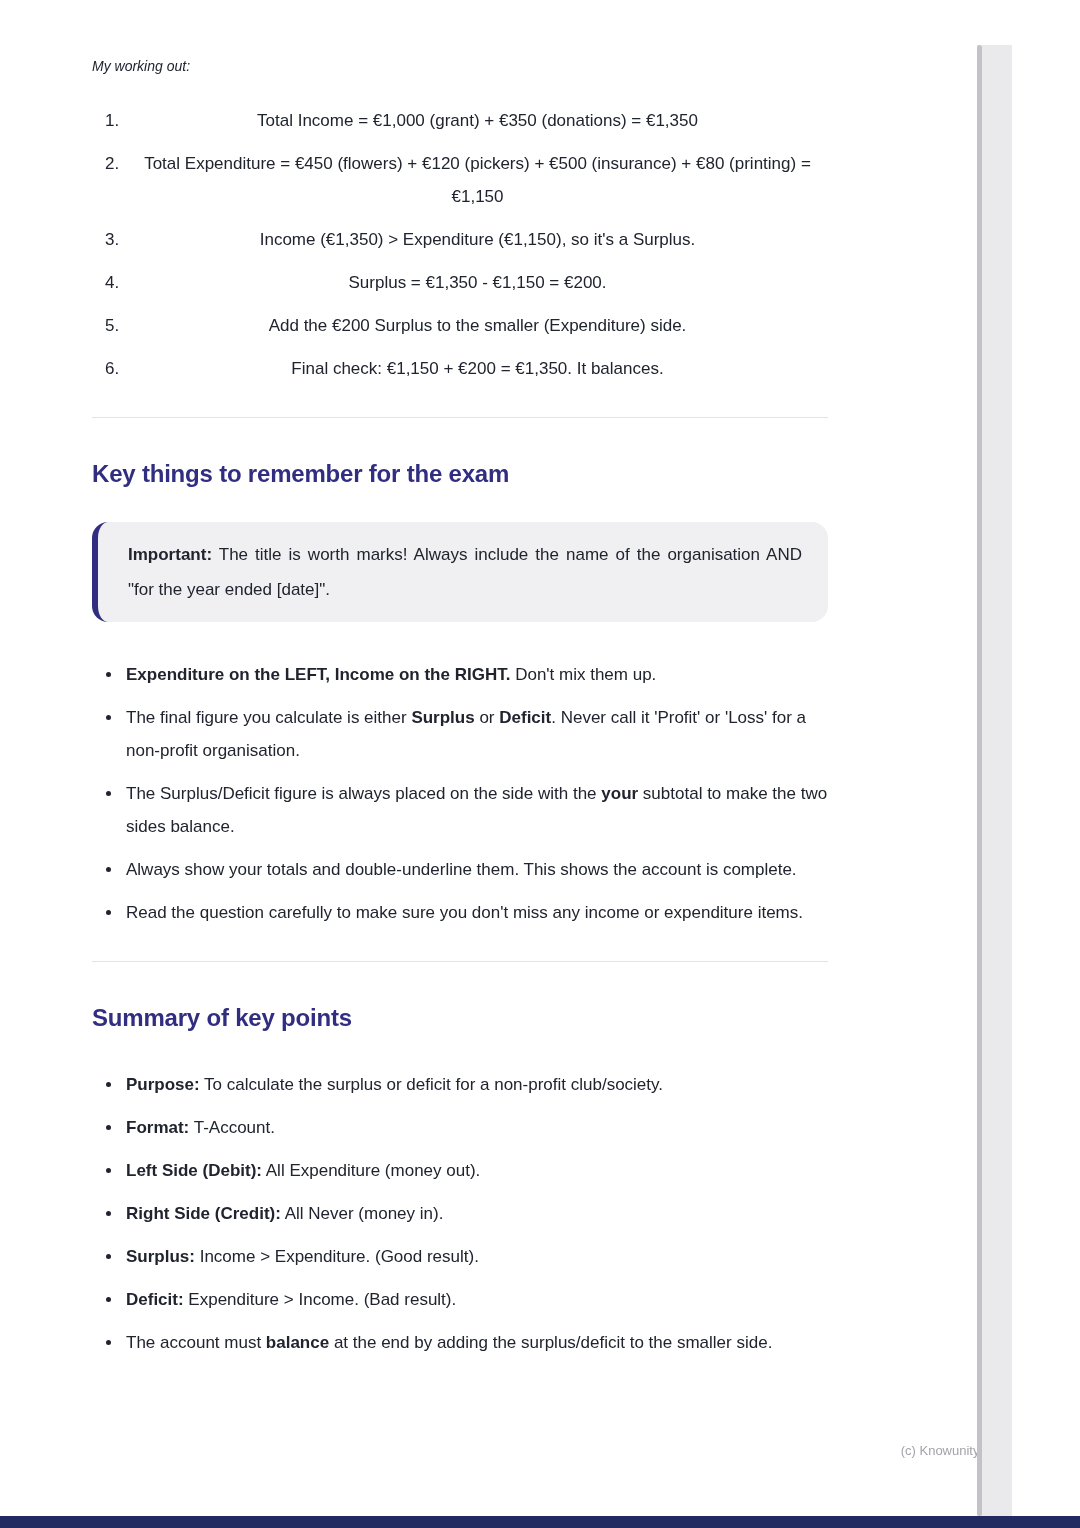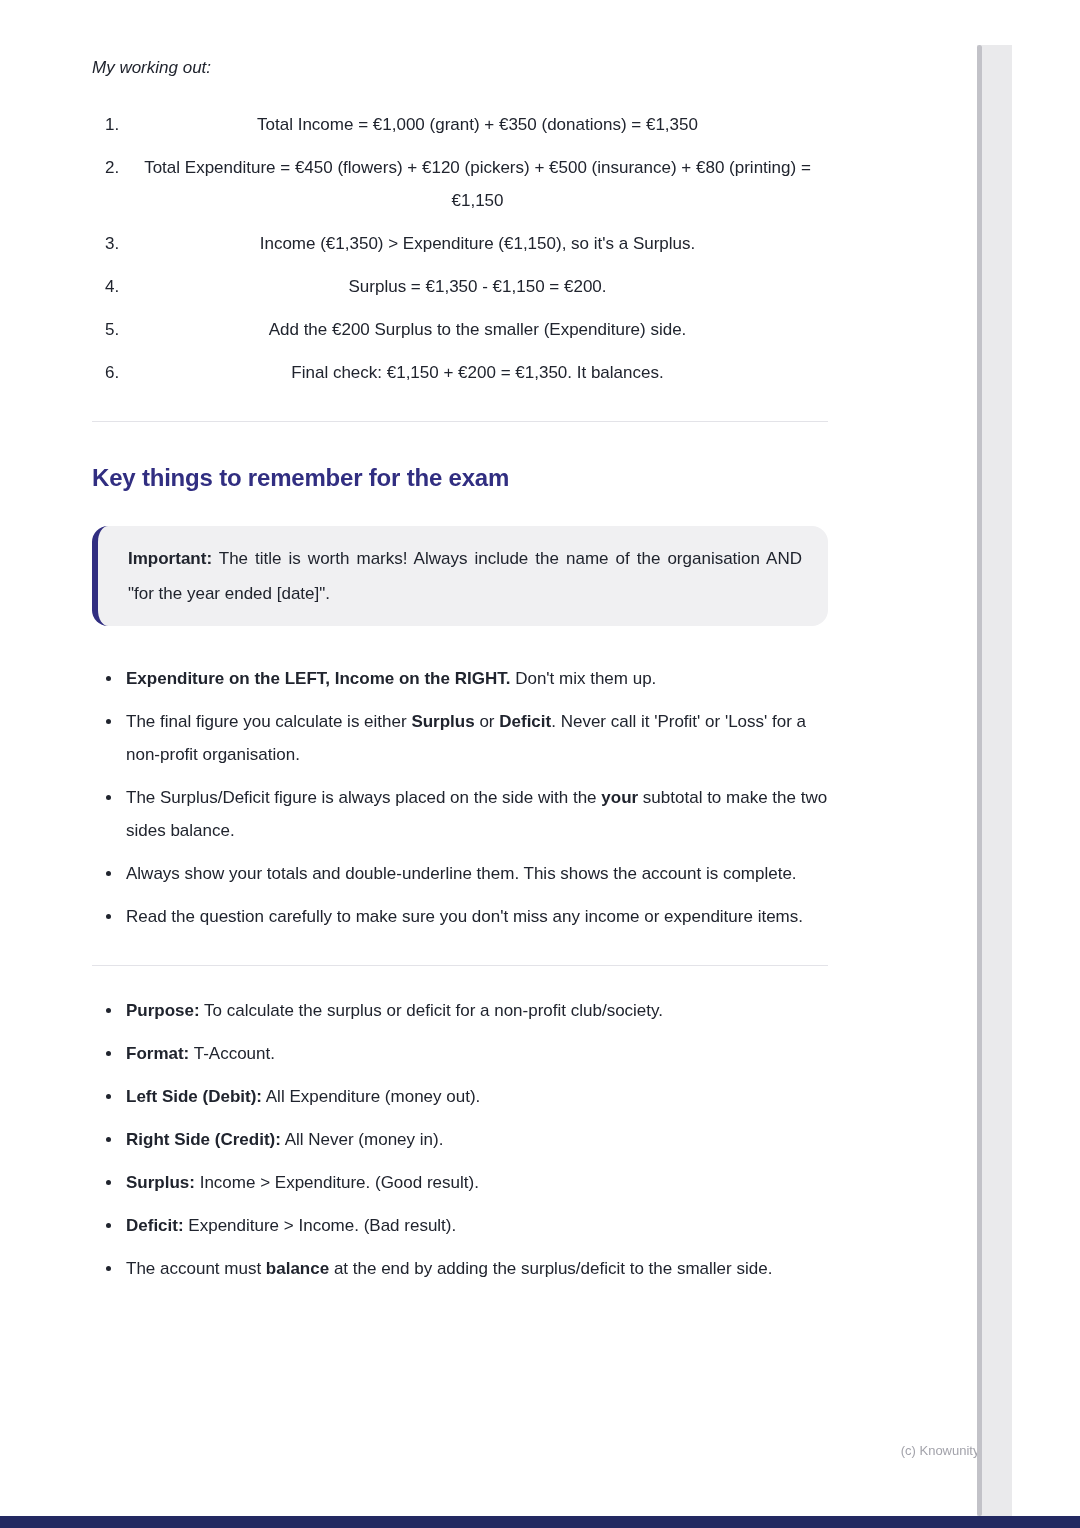--- a/index.html
+++ b/index.html
@@ -16,21 +16,21 @@
   .content {
     position: absolute;
     left: 92px;
     top: 58px;
     width: 736px;
     font-size: 17px;
   }
   .working-heading {
     font-style: italic;
     margin: 0 0 30px 0;
-    font-size: 17px;
+    font-size: 14px;
   }
   ol.working-list {
     margin: 0;
     padding-left: 32px;
     text-align: center;
   }
   ol.working-list li {
     line-height: 33px;
     margin-bottom: 10px;
     padding-left: 3px;
@@ -57,21 +57,21 @@
   .callout p {
     margin: 0;
     line-height: 35px;
     text-align: justify;
   }
   ul.bullets {
     margin: 36px 0 0 0;
     padding-left: 31px;
     list-style: disc;
   }
-  ul.bullets.tight { margin-top: 28px; }
+  ul.bullets.tight { margin-top: 36px; }
   ul.bullets li {
     line-height: 33px;
     margin-bottom: 10px;
     padding-left: 3px;
   }
   strong { font-weight: 700; }
   .watermark {
     position: absolute;
     right: 68px;
     bottom: 70px;
@@ -131,20 +131,21 @@
   <ul class="bullets">
     <li><span><strong>Expenditure on the LEFT, Income on the RIGHT.</strong><span> Don't mix them up.</span></span></li>
     <li><span><span>The final figure you calculate is either </span><strong>Surplus</strong><span> or </span><strong>Deficit</strong><span>. Never call it 'Profit' or 'Loss' for a non-profit organisation.</span></span></li>
     <li><span><span>The Surplus/Deficit figure is always placed on the side with the </span><strong>your</strong><span> subtotal to make the two sides balance.</span></span></li>
     <li><span><span>Always show your totals and double-underline them. This shows the account is complete.</span></span></li>
     <li><span><span>Read the question carefully to make sure you don't miss any income or expenditure items.</span></span></li>
   </ul>
 
   <hr class="divider">
 
+  <h2 class="section-heading">Summary of key points</h2>
 
   <ul class="bullets tight">
     <li><span><strong>Purpose:</strong><span> To calculate the surplus or deficit for a non-profit club/society.</span></span></li>
     <li><span><strong>Format:</strong><span> T-Account.</span></span></li>
     <li><span><strong>Left Side (Debit):</strong><span> All Expenditure (money out).</span></span></li>
     <li><span><strong>Right Side (Credit):</strong><span> All Never (money in).</span></span></li>
     <li><span><strong>Surplus:</strong><span> Income &gt; Expenditure. (Good result).</span></span></li>
     <li><span><strong>Deficit:</strong><span> Expenditure &gt; Income. (Bad result).</span></span></li>
     <li><span><span>The account must </span><strong>balance</strong><span> at the end by adding the surplus/deficit to the smaller side.</span></span></li>
   </ul>

